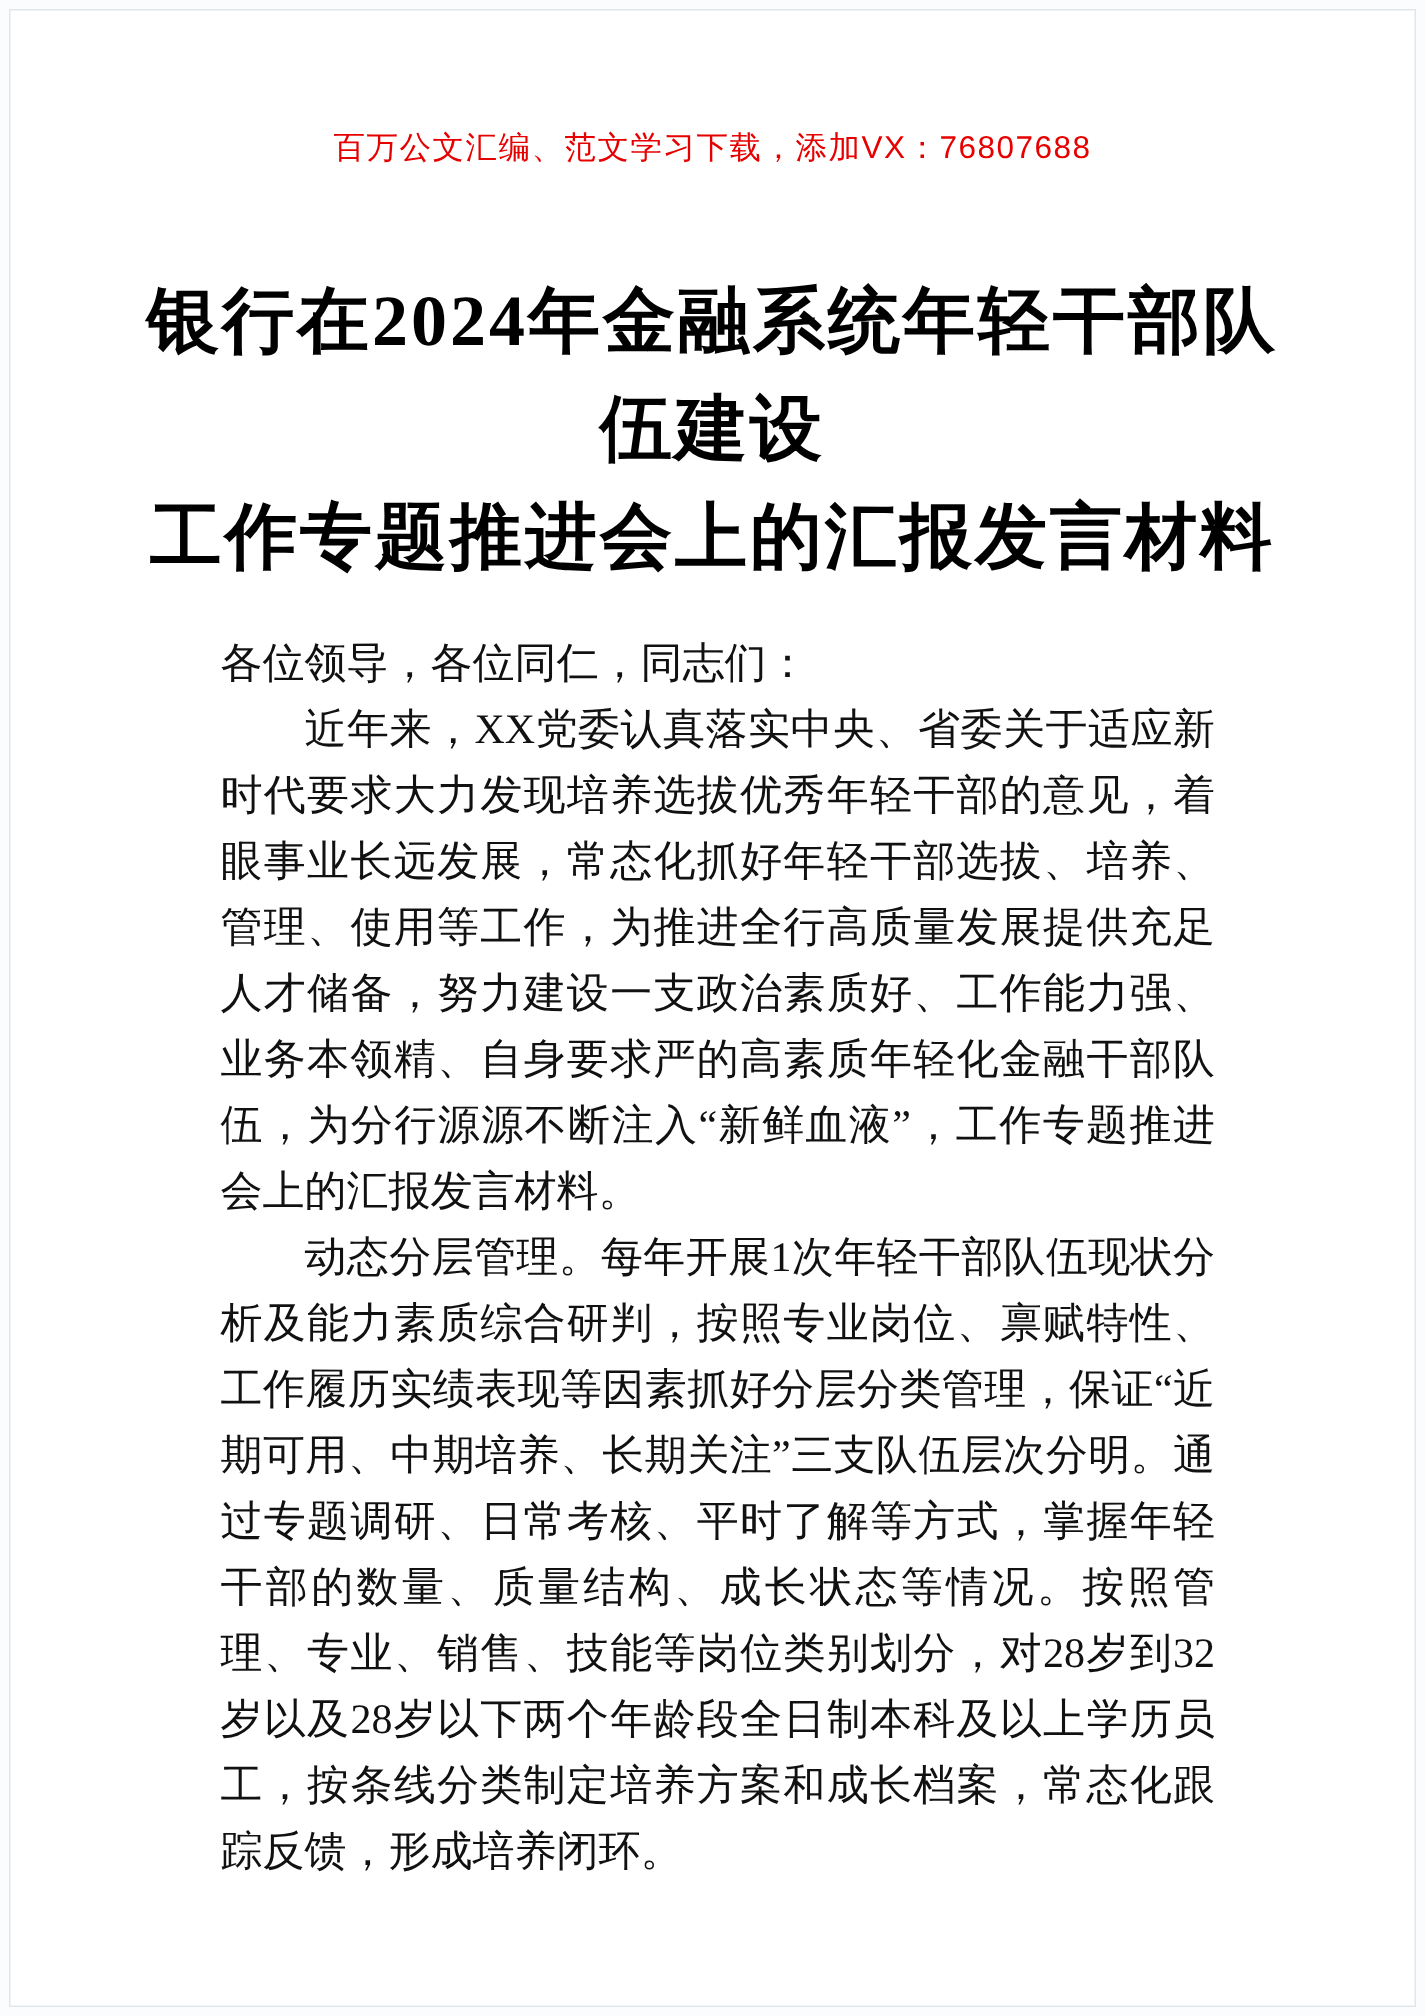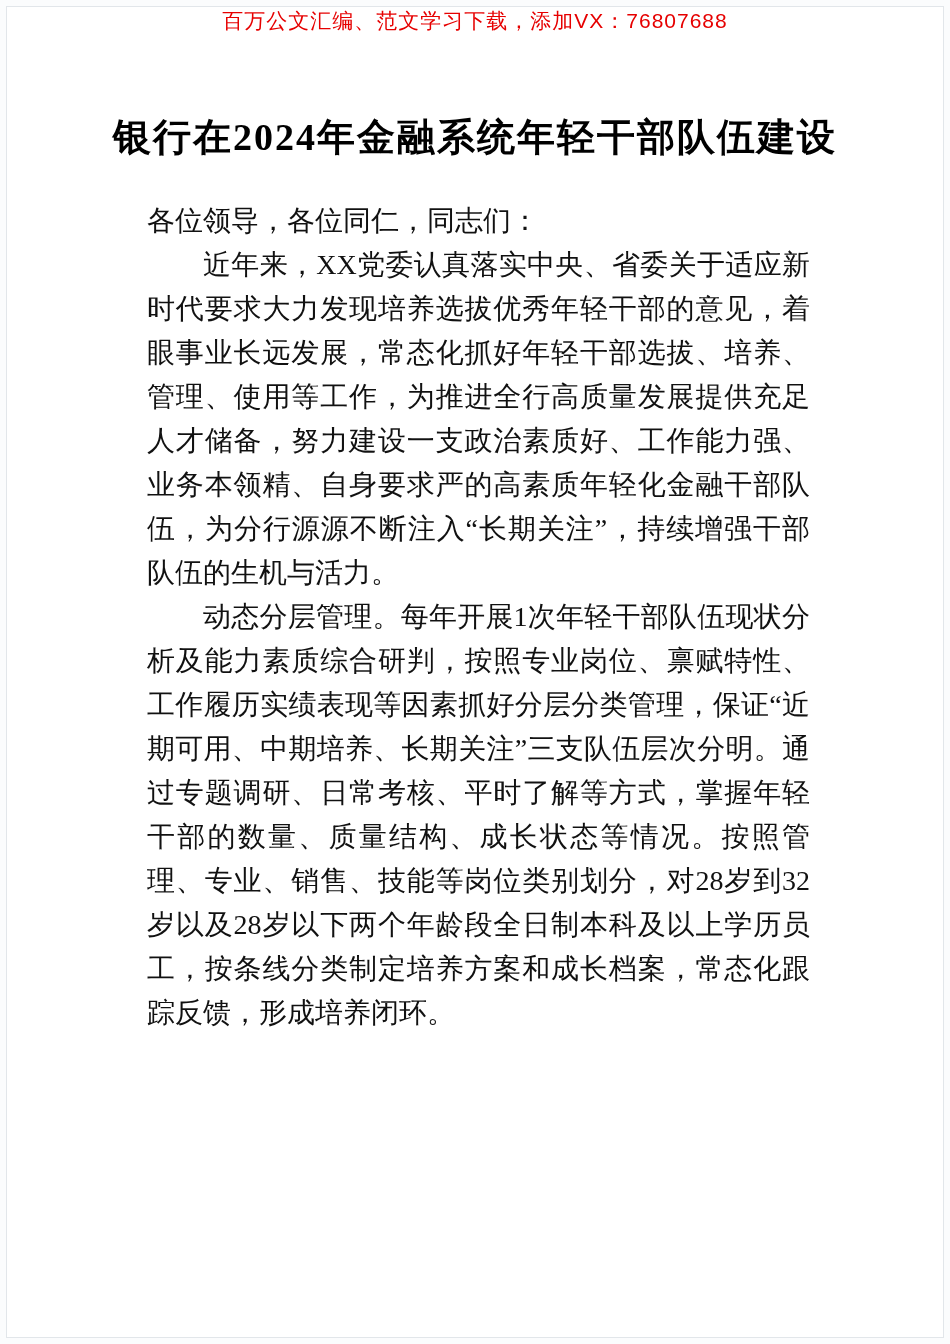--- a/index.html
+++ b/index.html
@@ -14,34 +14,35 @@
     background: #fbfcfd;
     padding: 6px;
     font-family: "Liberation Serif", "DejaVu Serif", serif;
   }
   .page {
     box-sizing: border-box;
     width: 100%;
     height: 100%;
     background: #ffffff;
     border: 1px solid #e2e6ea;
+    padding-top: 78px;
     overflow: hidden;
   }
   .header-notice {
     text-align: center;
     font-size: 21px;
     line-height: 28px;
     color: #e60000;
     font-family: "Liberation Sans", "DejaVu Sans", sans-serif;
     letter-spacing: 1px;
   }
   .title {
     margin: 66px 90px 0 90px;
     text-align: center;
-    font-size: 38px;
+    font-size: 48px;
     font-weight: bold;
     color: #000000;
     line-height: 72px;
     letter-spacing: 2px;
   }
   .title-line {
     display: block;
   }
   .body-text {
     margin-top: 26px;
@@ -62,23 +63,24 @@
 </head>
 <body>
 
 <div class="canvas">
   <div class="page">
 
     <div class="header-notice">百万公文汇编、范文学习下载，添加VX：76807688</div>
 
     <h1 class="title">
       <span class="title-line">银行在2024年金融系统年轻干部队伍建设</span>
+      <span class="title-line">工作专题推进会上的汇报发言材料</span>
     </h1>
 
     <div class="body-text">
       <p class="salutation">各位领导，各位同仁，同志们：</p>
-      <p>近年来，XX党委认真落实中央、省委关于适应新时代要求大力发现培养选拔优秀年轻干部的意见，着眼事业长远发展，常态化抓好年轻干部选拔、培养、管理、使用等工作，为推进全行高质量发展提供充足人才储备，努力建设一支政治素质好、工作能力强、业务本领精、自身要求严的高素质年轻化金融干部队伍，为分行源源不断注入“长期关注”，持续增强干部队伍的生机与活力。</p>
+      <p>近年来，XX党委认真落实中央、省委关于适应新时代要求大力发现培养选拔优秀年轻干部的意见，着眼事业长远发展，常态化抓好年轻干部选拔、培养、管理、使用等工作，为推进全行高质量发展提供充足人才储备，努力建设一支政治素质好、工作能力强、业务本领精、自身要求严的高素质年轻化金融干部队伍，为分行源源不断注入“新鲜血液”，工作专题推进会上的汇报发言材料。</p>
       <p>动态分层管理。每年开展1次年轻干部队伍现状分析及能力素质综合研判，按照专业岗位、禀赋特性、工作履历实绩表现等因素抓好分层分类管理，保证“近期可用、中期培养、长期关注”三支队伍层次分明。通过专题调研、日常考核、平时了解等方式，掌握年轻干部的数量、质量结构、成长状态等情况。按照管理、专业、销售、技能等岗位类别划分，对28岁到32岁以及28岁以下两个年龄段全日制本科及以上学历员工，按条线分类制定培养方案和成长档案，常态化跟踪反馈，形成培养闭环。</p>
 
     </div>
 
   </div>
 </div>
 
 </body></html>

